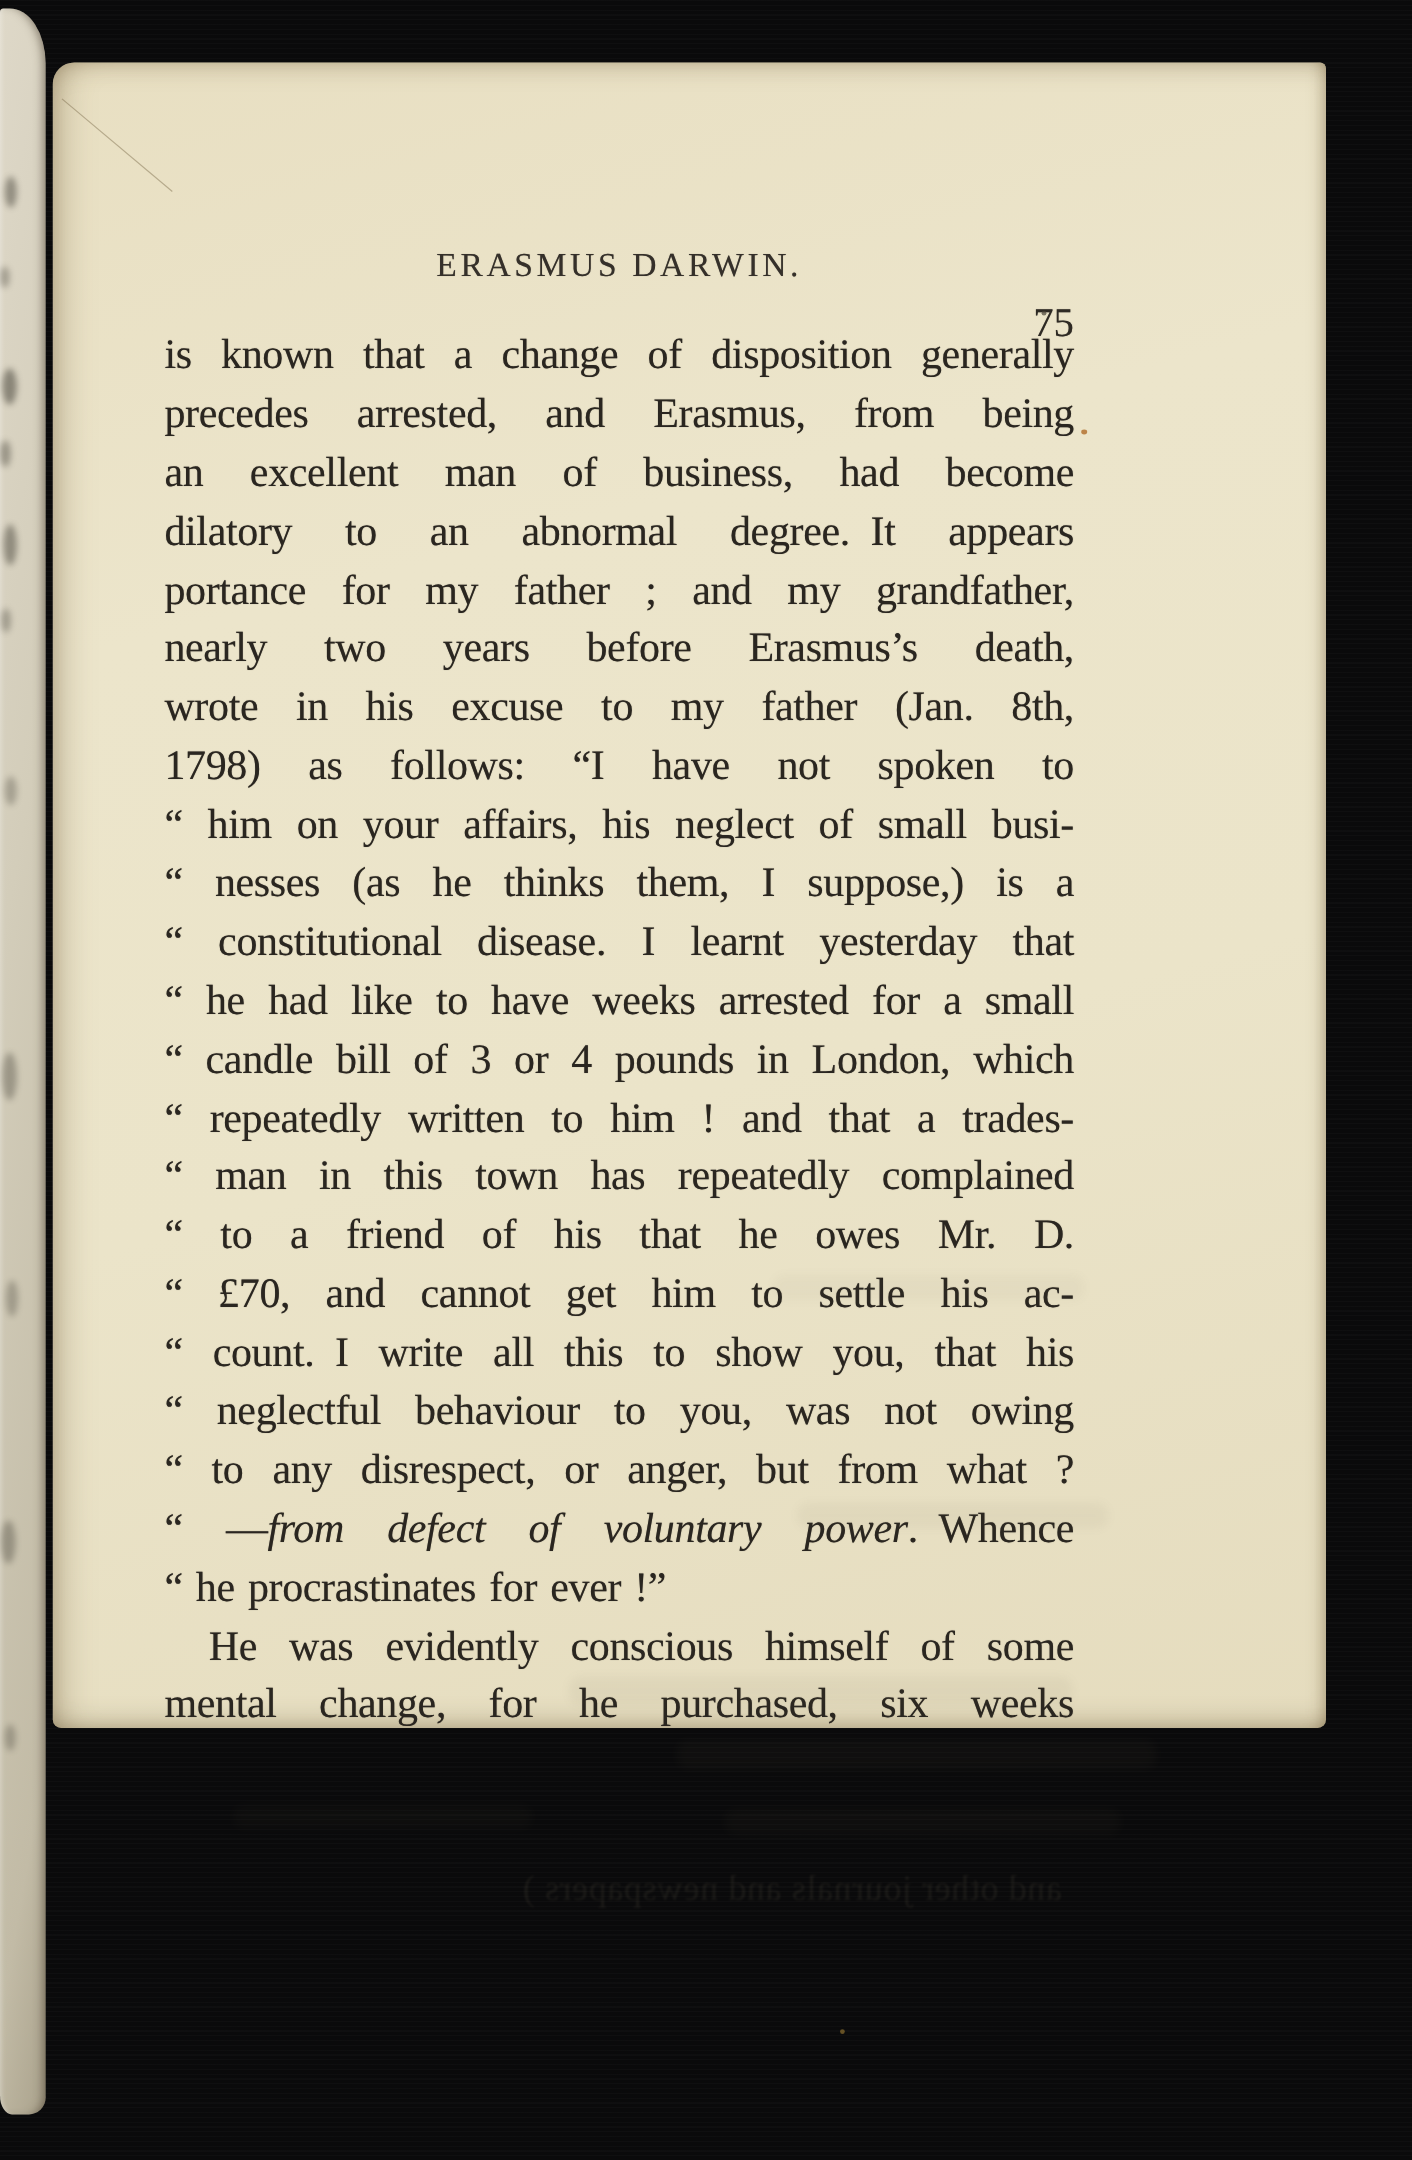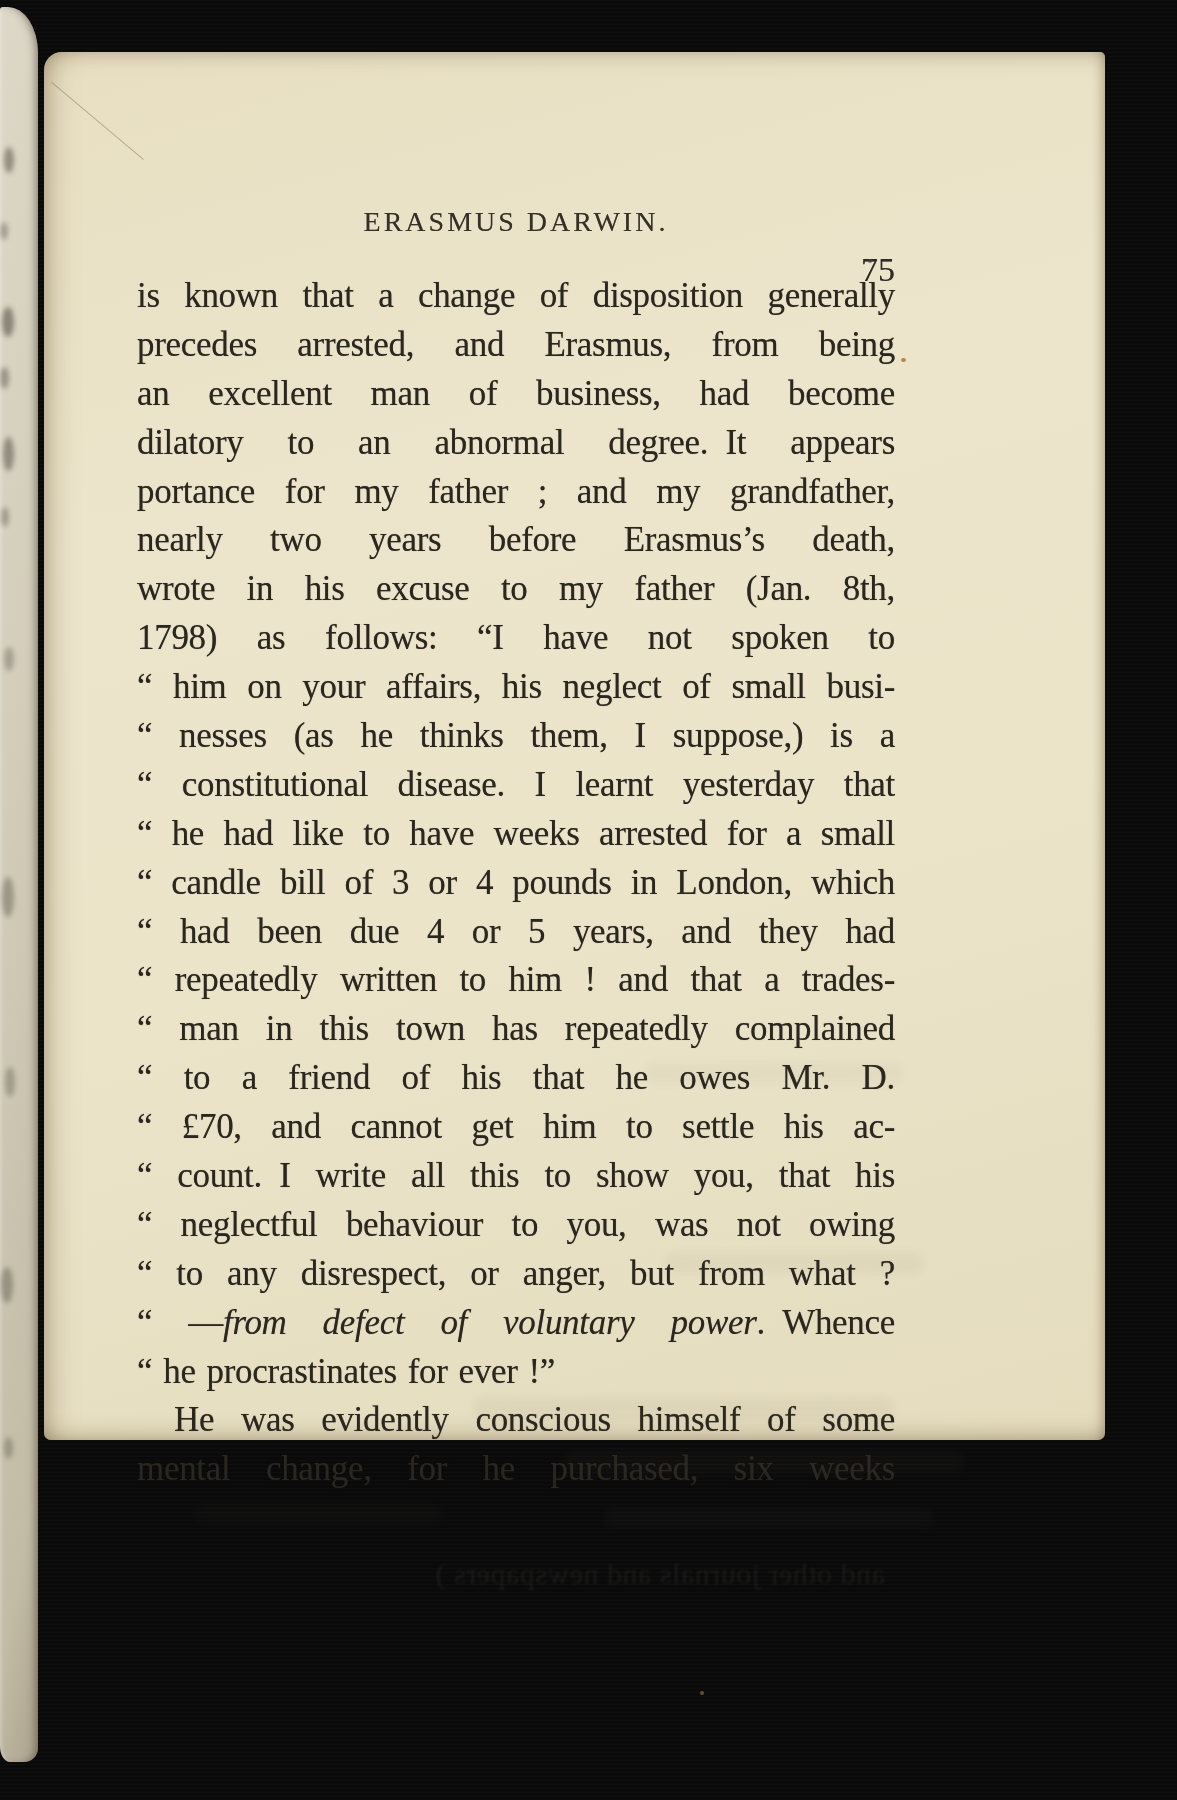--- a/index.html
+++ b/index.html
@@ -96,21 +96,20 @@
     <div class="ln">dilatory to an abnormal degree. It appears</div>
     <div class="ln">portance for my father ; and my grandfather,</div>
     <div class="ln">nearly two years before Erasmus’s death,</div>
     <div class="ln">wrote in his excuse to my father (Jan. 8th,</div>
     <div class="ln">1798) as follows: “I have not spoken to</div>
     <div class="ln">“ him on your affairs, his neglect of small busi-</div>
     <div class="ln">“ nesses (as he thinks them, I suppose,) is a</div>
     <div class="ln">“ constitutional disease. I learnt yesterday that</div>
     <div class="ln">“ he had like to have weeks arrested for a small</div>
     <div class="ln">“ candle bill of 3 or 4 pounds in London, which</div>
-    <div class="ln">“ had been due 4 or 5 years, and they had</div>
     <div class="ln">“ repeatedly written to him ! and that a trades-</div>
     <div class="ln">“ man in this town has repeatedly complained</div>
     <div class="ln">“ to a friend of his that he owes Mr. D.</div>
     <div class="ln">“ £70, and cannot get him to settle his ac-</div>
     <div class="ln">“ count. I write all this to show you, that his</div>
     <div class="ln">“ neglectful behaviour to you, was not owing</div>
     <div class="ln">“ to any disrespect, or anger, but from what ?</div>
     <div class="ln"><span>“ —</span><span class="it">from defect of voluntary power</span><span>. Whence</span></div>
     <div class="ln no-just">“ he procrastinates for ever !”</div>
     <div class="ln indent">He was evidently conscious himself of some</div>

